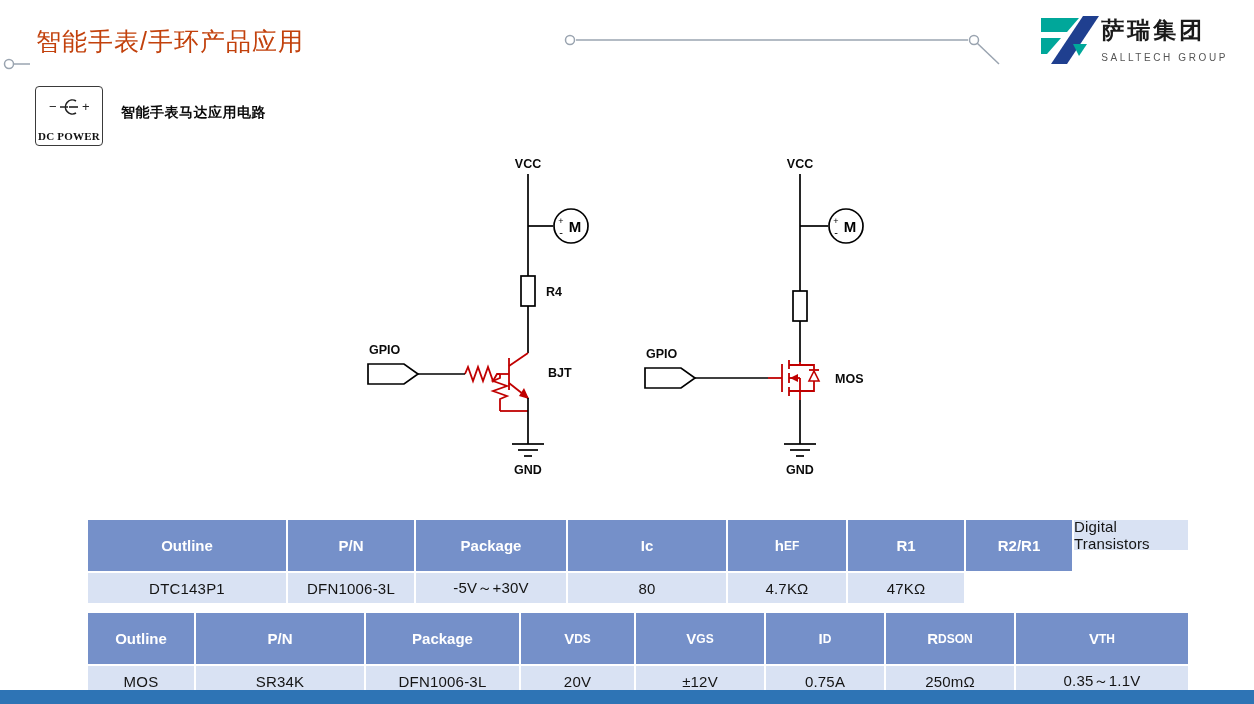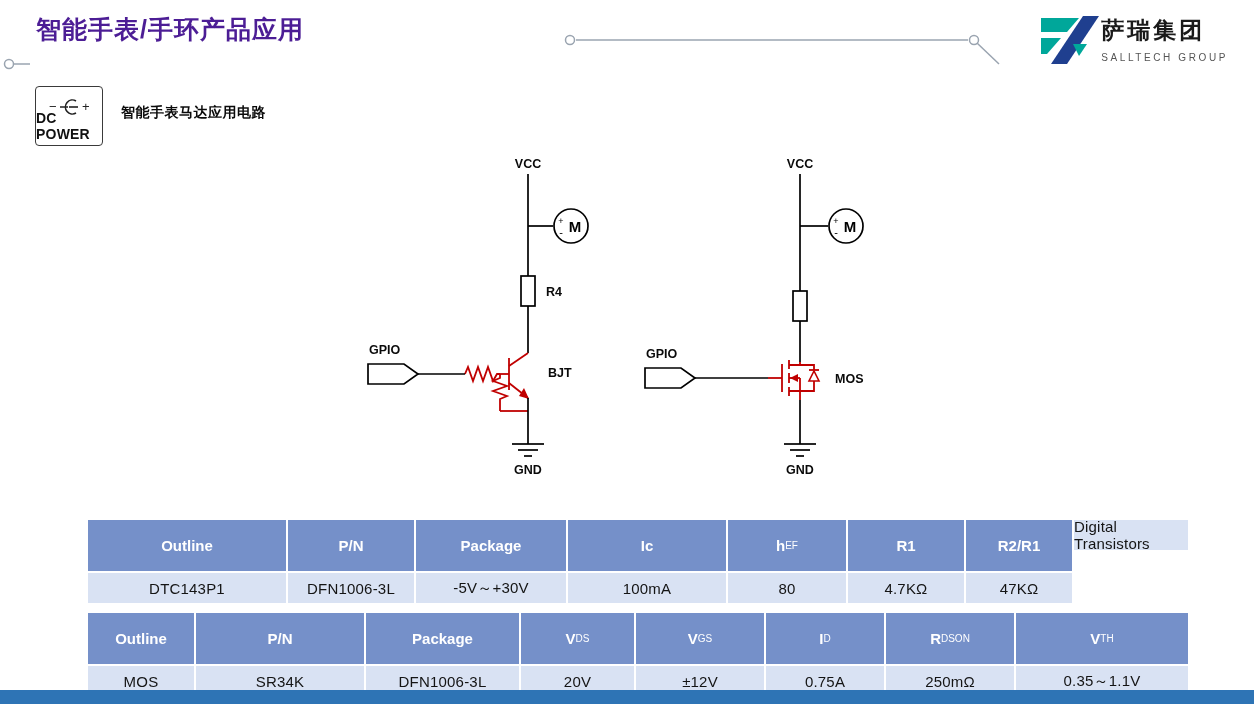--- a/index.html
+++ b/index.html
@@ -1,47 +1,47 @@
 <!DOCTYPE html>
 <html><head>
 <meta charset="utf-8">
 <style>
   * { margin:0; padding:0; box-sizing:border-box; }
   html,body { background:#e9e9e9; }
   body { font-family:"Liberation Sans", sans-serif; }
   .page { position:relative; width:1254px; height:704px; background:#ffffff; overflow:hidden; margin:0 auto; }
 
-  .page-title { position:absolute; left:36px; top:13px; font-size:25px; font-weight:bold; color:#4c1d95; letter-spacing:1px; }
+  .page-title { position:absolute; left:36px; top:25px; font-size:25px; font-weight:normal; color:#c2410c; letter-spacing:1px; }
 
   .deco { position:absolute; left:0; top:0; width:1254px; height:704px; pointer-events:none; }
 
   .logo { position:absolute; right:26px; top:14px; display:flex; align-items:center; }
   .logo-text { display:flex; flex-direction:column; align-items:flex-start; }
   .logo-name { font-size:23px; font-weight:bold; color:#1a1a1a; letter-spacing:3px; line-height:1.15; }
   .logo-subname { font-size:10px; color:#555; letter-spacing:2.6px; margin-top:8px; }
 
   .dc-box { position:absolute; left:35px; top:86px; width:68px; height:60px; border:1.6px solid #3a3a3a; border-radius:4px; background:#fff;
             display:flex; flex-direction:column; align-items:center; justify-content:flex-end; }
-  .dc-label { font-size:14px; font-weight:bold; color:#111; padding-bottom:3px; letter-spacing:0.2px; }
+  .dc-label { font-size:11px; font-weight:bold; color:#111; padding-bottom:3px; letter-spacing:0.2px;font-family:Liberation Serif, serif; }
   .dc-sym { position:absolute; top:6px; left:0; right:0; height:28px; }
 
   .section-subtitle { position:absolute; left:121px; top:104px; font-size:14px; font-weight:bold; color:#0a0a0a; letter-spacing:0.5px; }
 
   .circuit { position:absolute; }
   .c-bjt { left:360px; top:148px; }
   .c-mos { left:630px; top:148px; }
 
   .data-table { position:absolute; display:grid; gap:2px; background:#ffffff; }
   .t1 { left:88px; top:520px; grid-template-columns:198px 126px 150px 158px 118px 116px 106px 114px; }
   .t2 { left:88px; top:613px; grid-template-columns:106px 168px 153px 113px 128px 118px 128px 172px; }
   .hcell { background:#7590c9; color:#ffffff; font-weight:bold; font-size:15px; height:51px;
            display:flex; align-items:center; justify-content:center; }
   .dcell { background:#d9e2f3; color:#141414; font-size:15px; height:30px;
            display:flex; align-items:center; justify-content:center; letter-spacing:0.2px; }
-  .hcell sub { font-size:10px; font-weight:normal; }
+  .hcell sub { font-size:12px; font-weight:bold; }
 
   .footer-bar { position:absolute; left:0; bottom:0; width:1254px; height:14px; background:#2e74b5; }
 
   svg text { font-family:"Liberation Sans", sans-serif; }
   .lbl { font-size:12.5px; font-weight:bold; fill:#0a0a0a; }
   .wire { stroke:#000000; stroke-width:1.7; fill:none; }
   .red { stroke:#c00000; stroke-width:1.8; fill:none; }
 </style>
 </head>
 <body>
@@ -187,21 +187,20 @@
         <sub></sub>
       </div>
     <div class="hcell">
         <span>R2/R1</span>
         <sub></sub>
       </div>
     <div class="dcell">Digital Transistors</div>
     <div class="dcell">DTC143P1</div>
     <div class="dcell">DFN1006-3L</div>
     <div class="dcell">-5V～+30V</div>
-    <div class="dcell">100mA</div>
     <div class="dcell">80</div>
     <div class="dcell">4.7KΩ</div>
     <div class="dcell">47KΩ</div>
   </div>
 
   <div class="data-table t2">
     <div class="hcell">
         <span>Outline</span>
         <sub></sub>
       </div>

